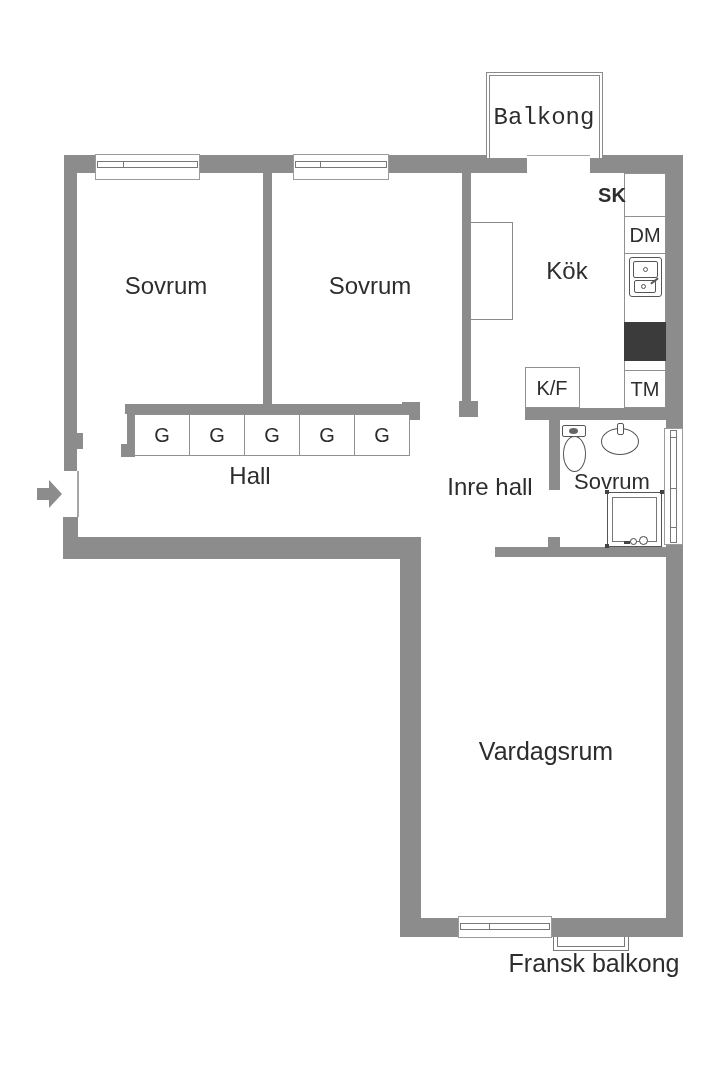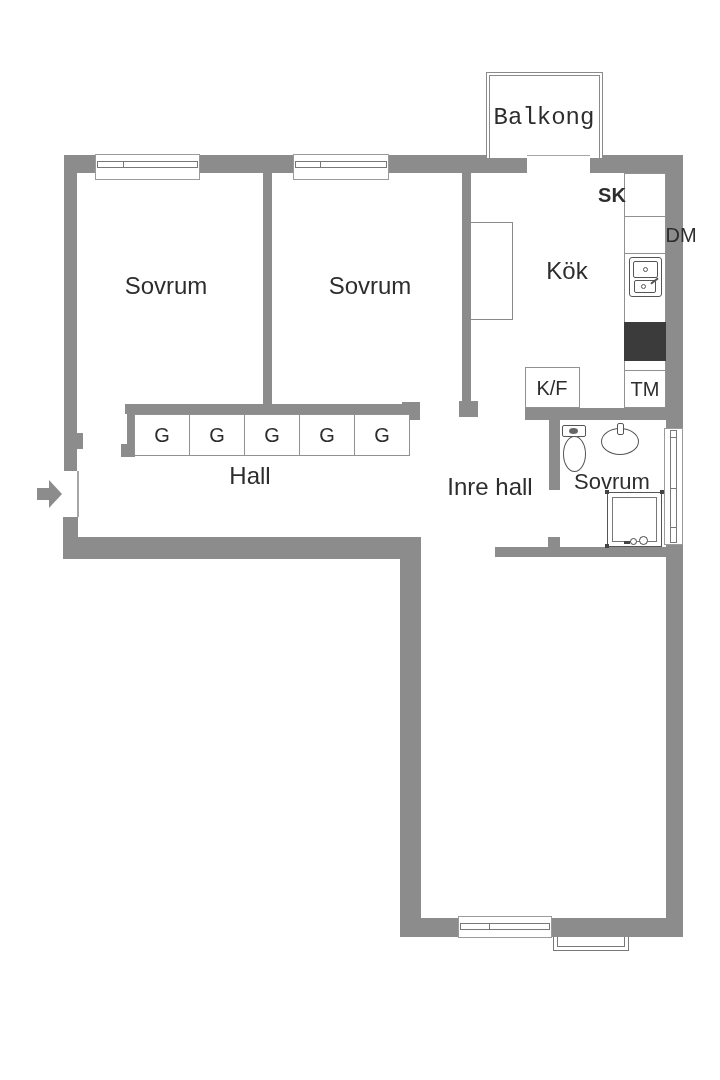--- a/index.html
+++ b/index.html
@@ -149,20 +149,22 @@
   <div class="fix" style="left:639px;top:536px;width:9px;height:9px;border:1.5px solid #444;border-radius:50%;background:#fff;"></div>
   <div class="fix" style="left:624px;top:541px;width:6px;height:3px;background:#444;"></div>
 
   <div class="lbl room-lbl" style="left:544px;top:118px;font-family:Liberation Mono, monospace;">Balkong</div>
   <div class="lbl room-lbl" style="left:166px;top:286px;">Sovrum</div>
   <div class="lbl room-lbl" style="left:370px;top:286px;">Sovrum</div>
   <div class="lbl room-lbl" style="left:567px;top:271px;">Kök</div>
   <div class="lbl room-lbl" style="left:250px;top:476px;">Hall</div>
   <div class="lbl room-lbl" style="left:490px;top:487px;">Inre hall</div>
   <div class="lbl" style="left:612px;top:482px;font-size:22px;">Sovrum</div>
+  <div class="lbl" style="left:546px;top:751px;font-size:25px;">Vardagsrum</div>
+  <div class="lbl" style="left:594px;top:963px;font-size:25px;">Fransk balkong</div>
 
   <div class="lbl appl-lbl" style="left:612px;top:195px;font-weight:bold;">SK</div>
-  <div class="lbl appl-lbl" style="left:645px;top:235px;margin-left:36px;">DM</div>
+  <div class="lbl appl-lbl" style="left:645px;top:235px;">DM</div>
   <div class="lbl appl-lbl" style="left:645px;top:389px;">TM</div>
   <div class="lbl appl-lbl" style="left:552px;top:388px;">K/F</div>
 
 
 </div>
 
 </body></html>

